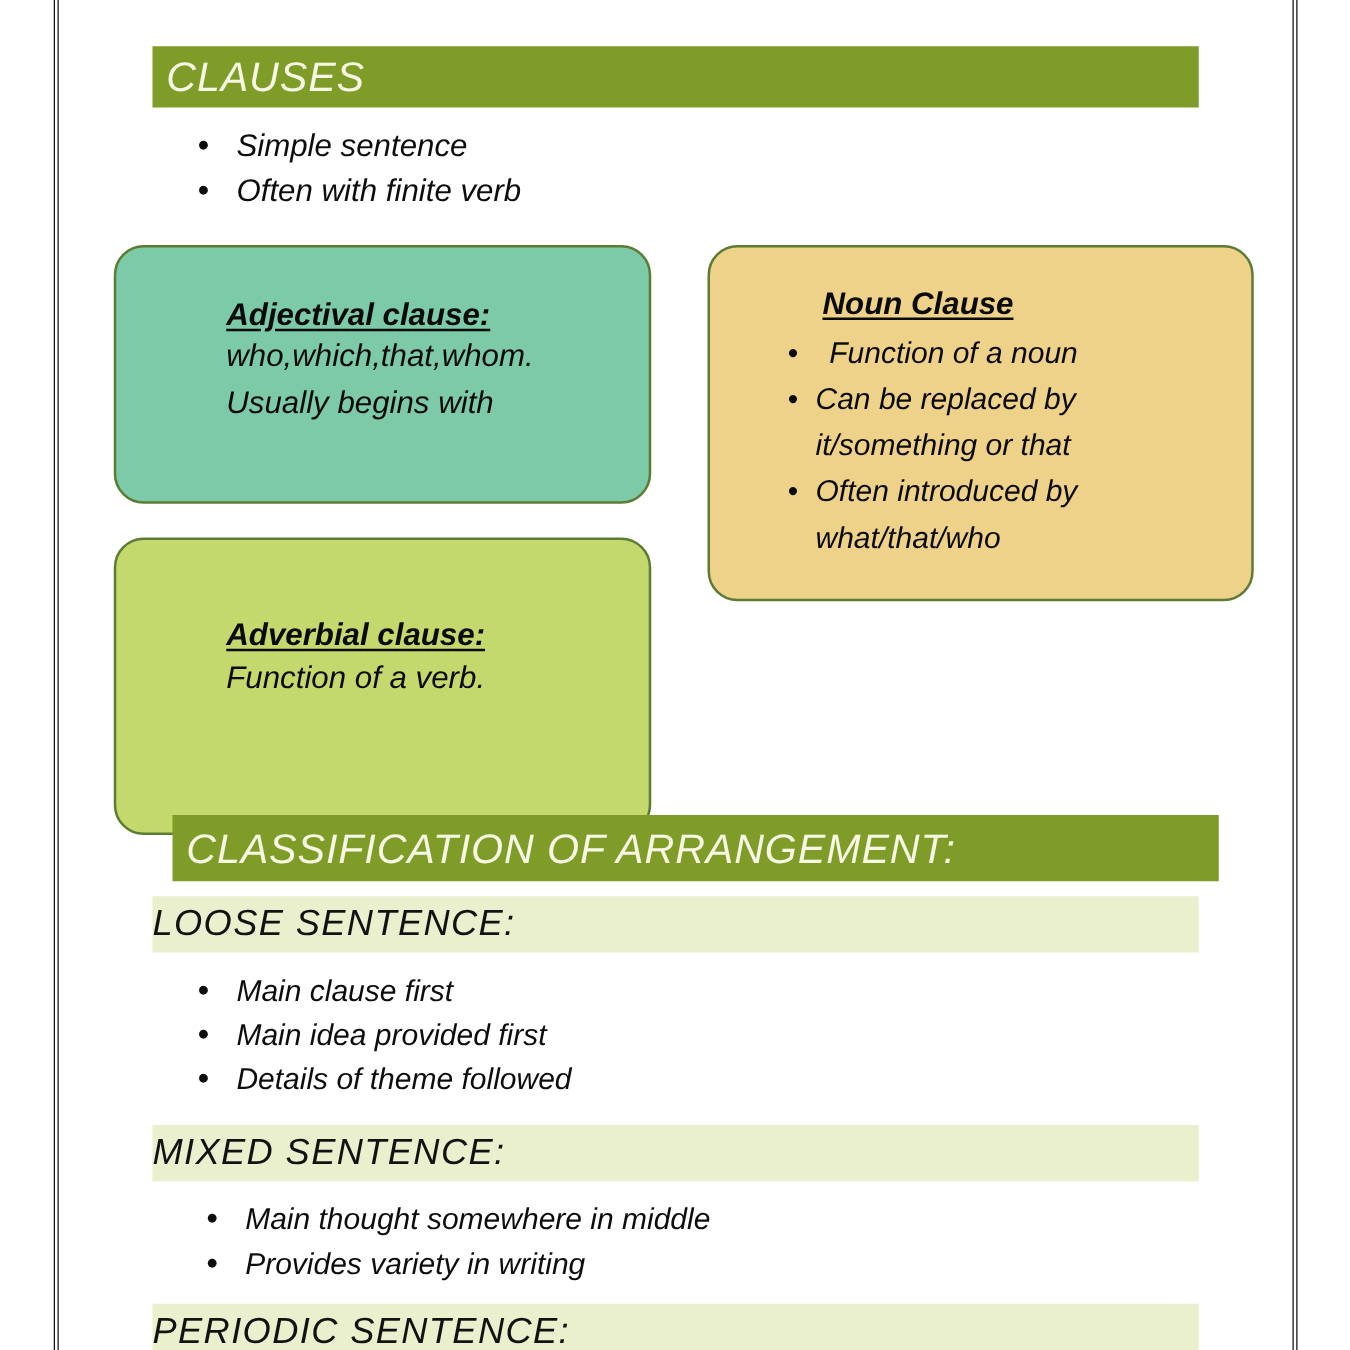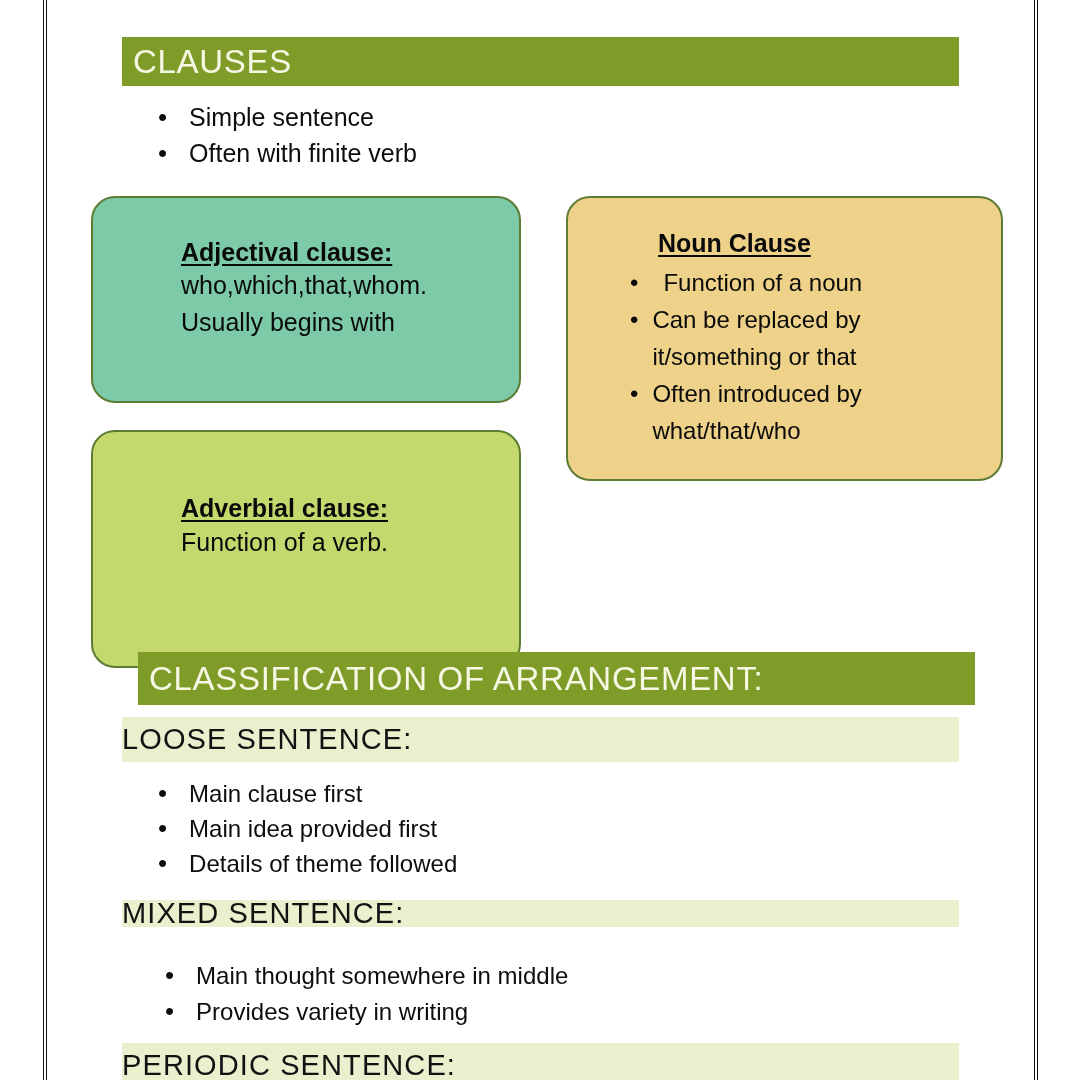--- a/index.html
+++ b/index.html
@@ -35,20 +35,21 @@
   .frame-rule.outer { left: 0; }
   .frame-rule.inner { left: 3px; }
 
   
   .sheet {
     position: absolute;
     left: 0;
     top: 0;
     width: 1080px;
     height: 1080px;
+    font-style: italic;
   }
 
   
   .banner {
     position: absolute;
     left: 122px;
     width: 837px;
     background: #7f9c29;
     display: flex;
     align-items: center;
@@ -76,21 +77,21 @@
     box-sizing: border-box;
   }
   .sub-banner-text {
     color: #121212;
     font-size: 29px;
     letter-spacing: 1.1px;
     font-weight: 400;
     white-space: nowrap;
   }
   #sub-loose    { top: 717px; height: 45px; }
-  #sub-mixed    { top: 900px; height: 27px; }
+  #sub-mixed    { top: 900px; height: 45px; }
   #sub-periodic { top: 1043px; height: 45px; }
 
   
   .bullets {
     position: absolute;
     margin: 0;
     padding: 0;
     list-style: none;
   }
   .bullets li {

